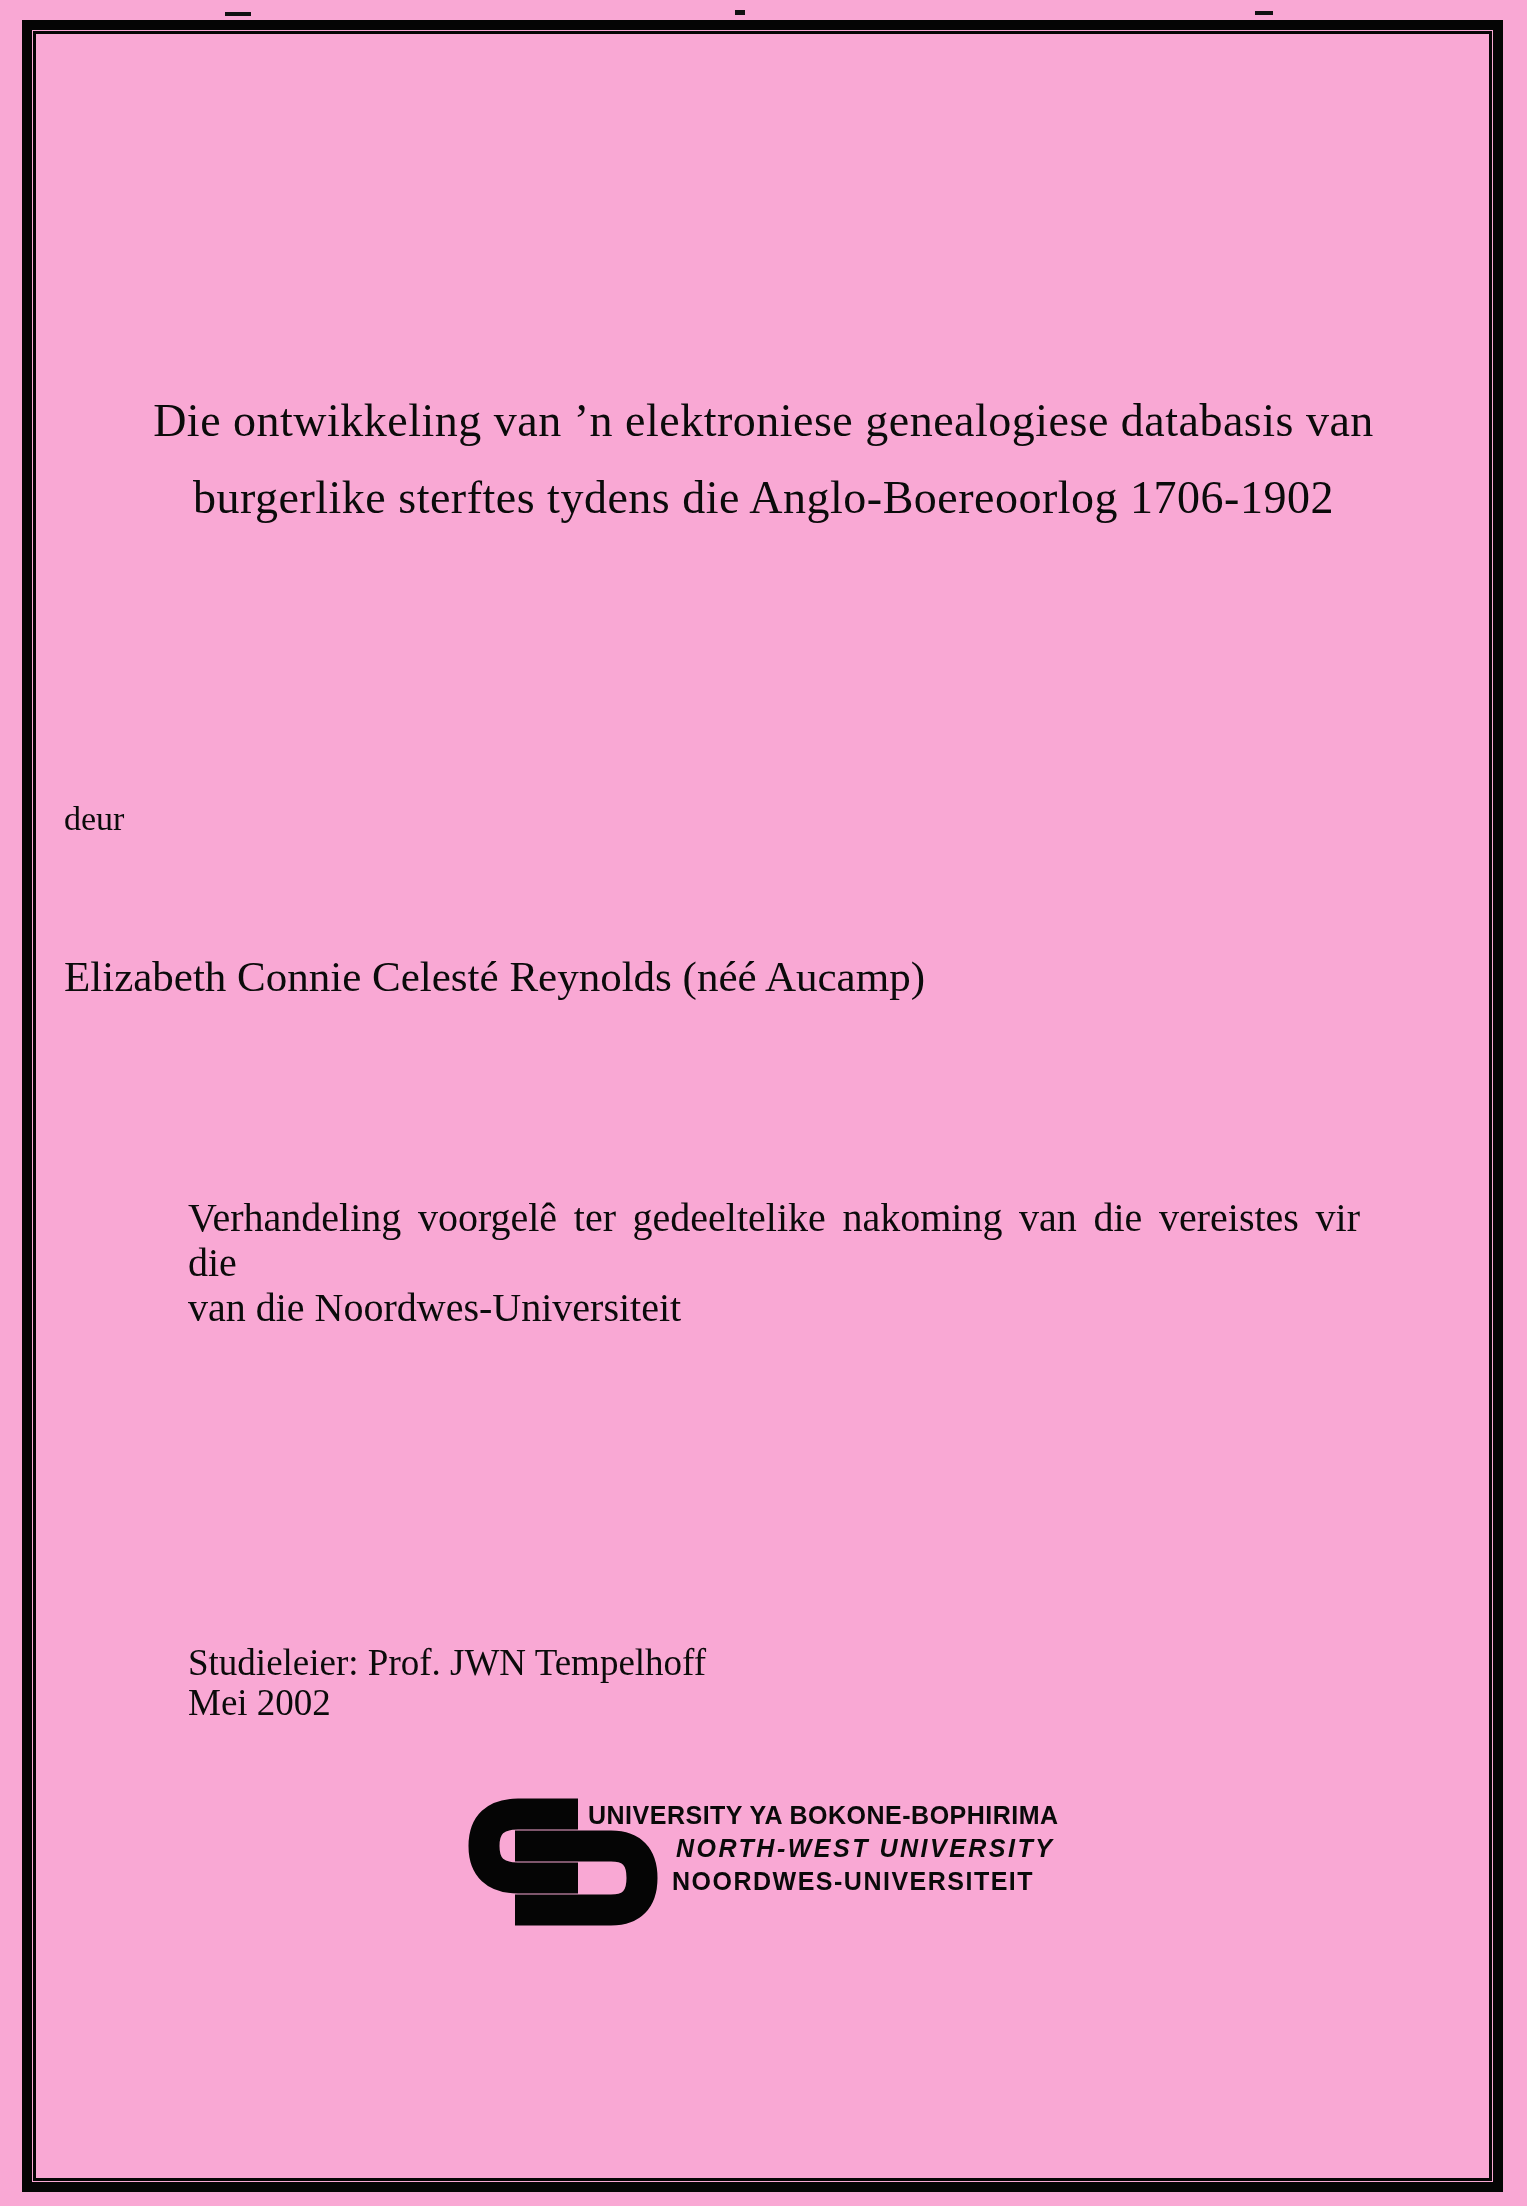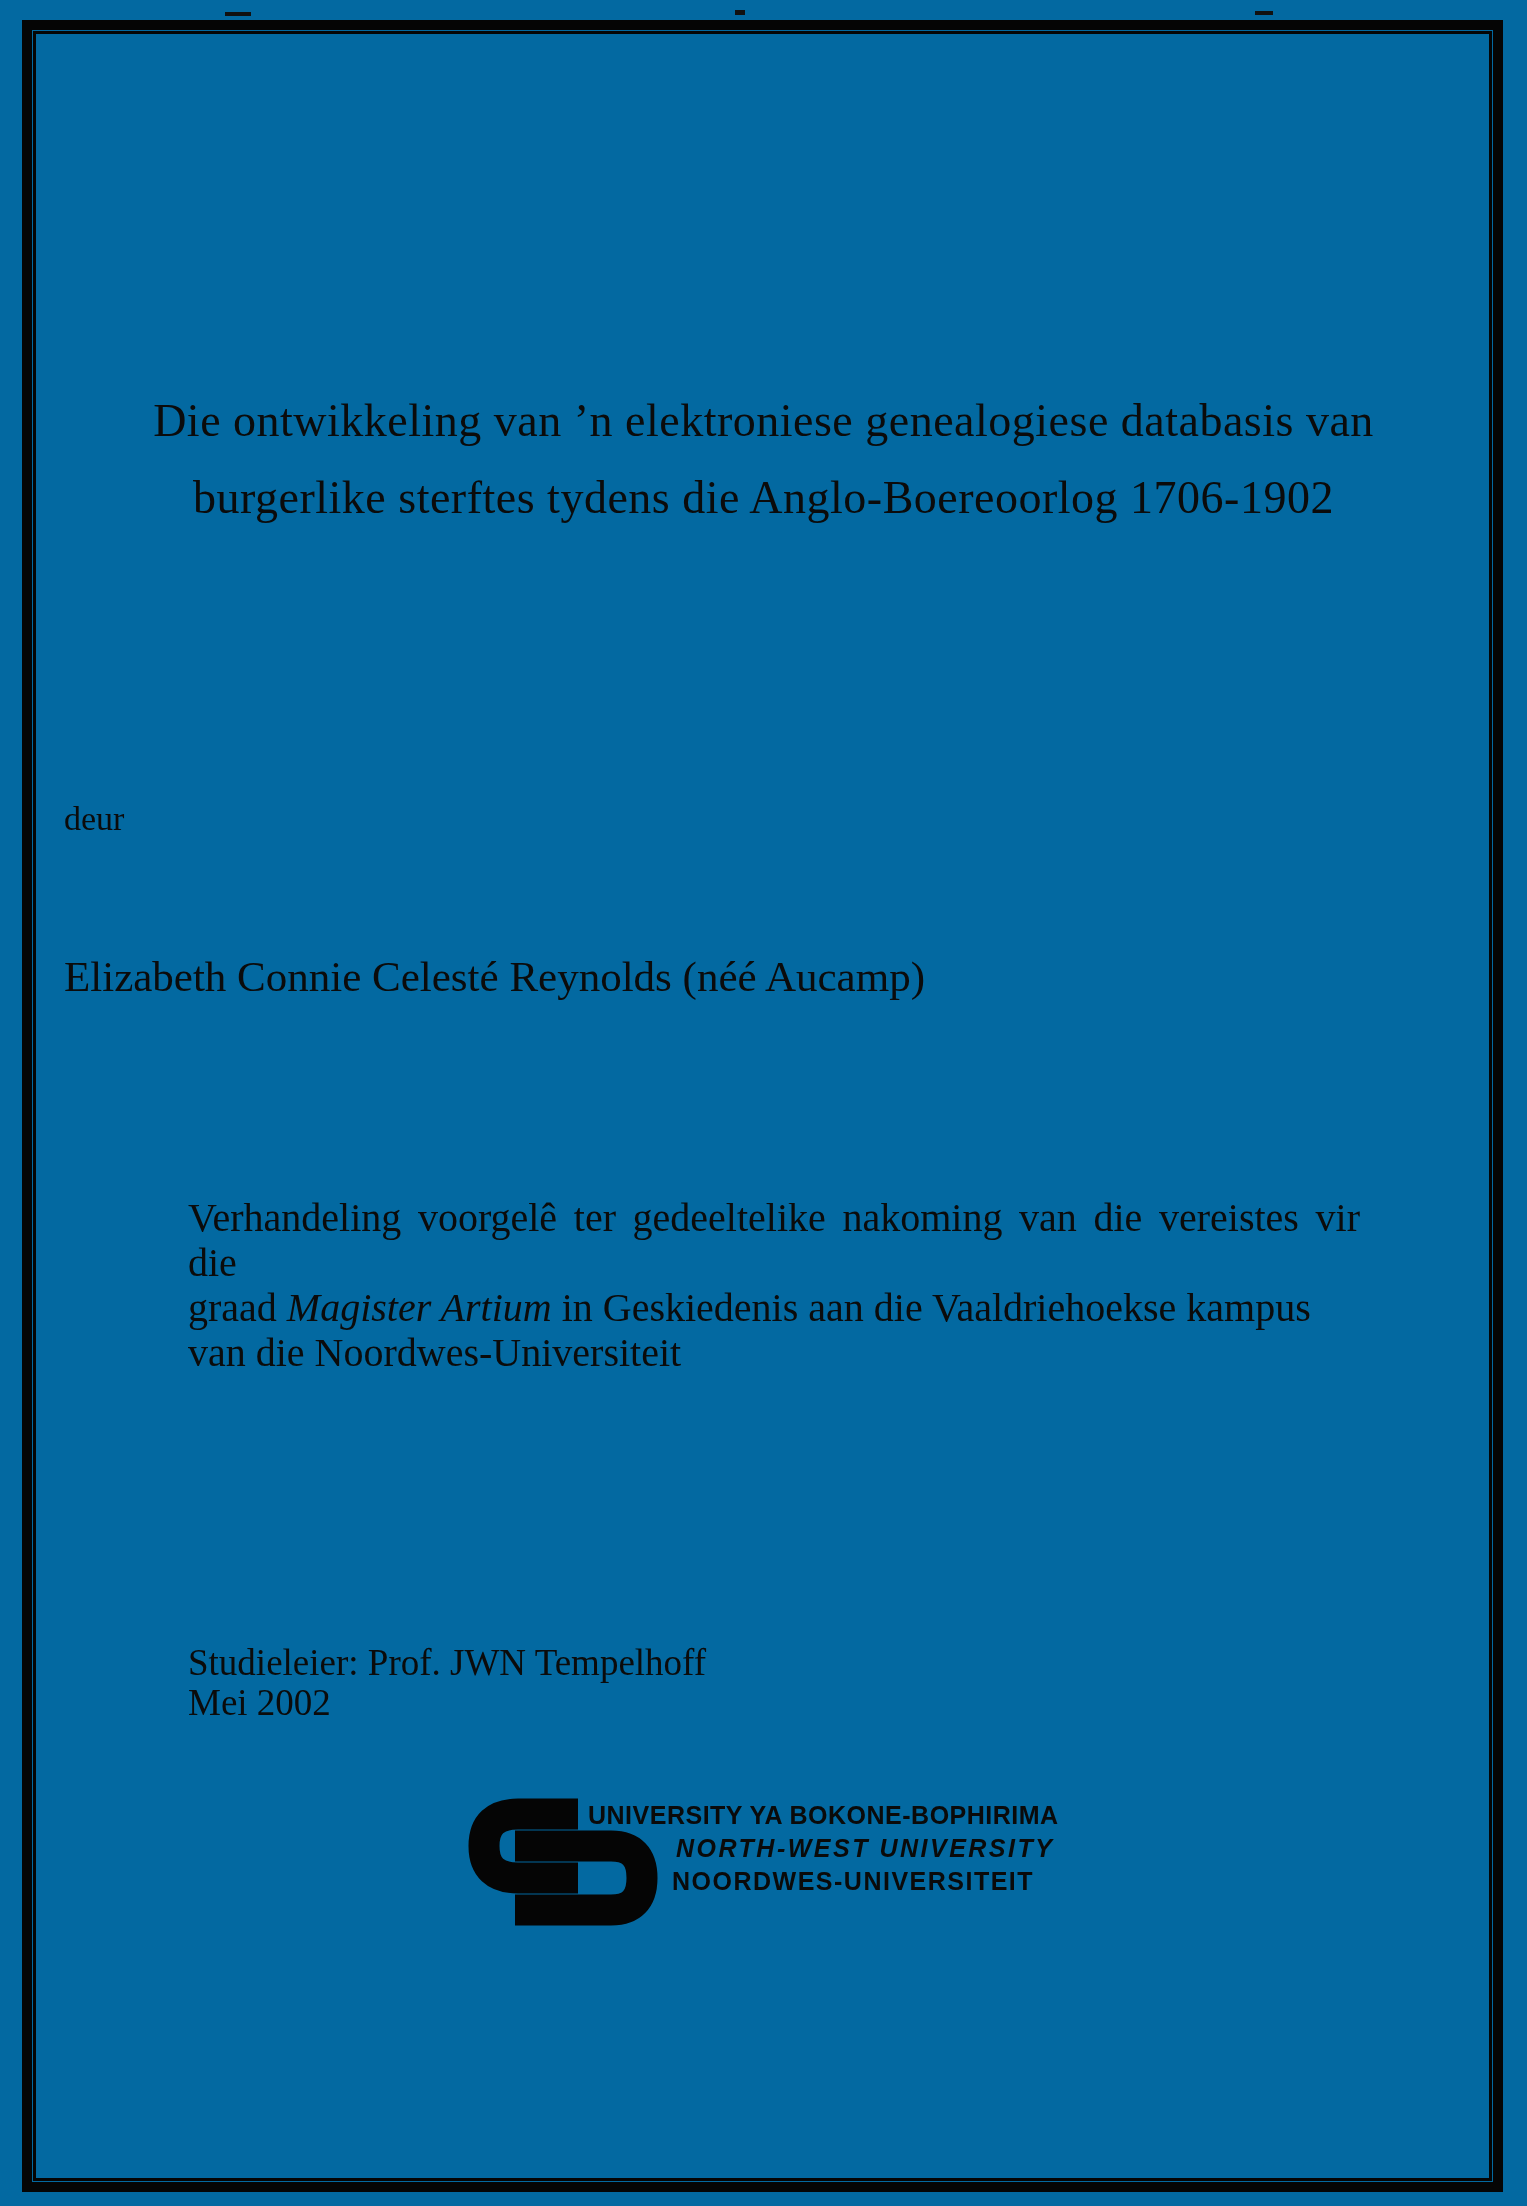--- a/index.html
+++ b/index.html
@@ -1,20 +1,20 @@
 <!DOCTYPE html>
 <html><head>
 <meta charset="utf-8">
 <style>
   html, body { margin: 0; padding: 0; background: #e8e8e8; }
   .page {
     position: relative;
     width: 1527px;
     height: 2206px;
-    background: #0369a1;
+    background: #f9a8d4;
     font-family: "Liberation Serif", "DejaVu Serif", serif;
     color: #0b0b0b;
     overflow: hidden;
   }
   
   .frame-outer {
     position: absolute;
     left: 22px; top: 20px;
     width: 1481px; height: 2172px;
     box-sizing: border-box;
@@ -106,21 +106,20 @@
     <div>Die ontwikkeling van ’n elektroniese genealogiese databasis van</div>
     <div>burgerlike sterftes tydens die Anglo-Boereoorlog 1706-1902</div>
   </div>
 
   <div class="byline-label">deur</div>
 
   <div class="author-line">Elizabeth Connie Celesté Reynolds (néé Aucamp)</div>
 
   <div class="submission-block">
     <div class="justified-line">Verhandeling voorgelê ter gedeeltelike nakoming van die vereistes vir die</div>
-    <div><span>graad </span><em>Magister Artium</em><span> in Geskiedenis aan die Vaaldriehoekse kampus</span></div>
     <div>van die Noordwes-Universiteit</div>
   </div>
 
   <div class="colophon">
     <div>Studieleier: Prof. JWN Tempelhoff</div>
     <div>Mei 2002</div>
   </div>
 
   <svg class="logo-mark" viewBox="0 0 200 132" xmlns="http://www.w3.org/2000/svg" aria-hidden="true">
 

